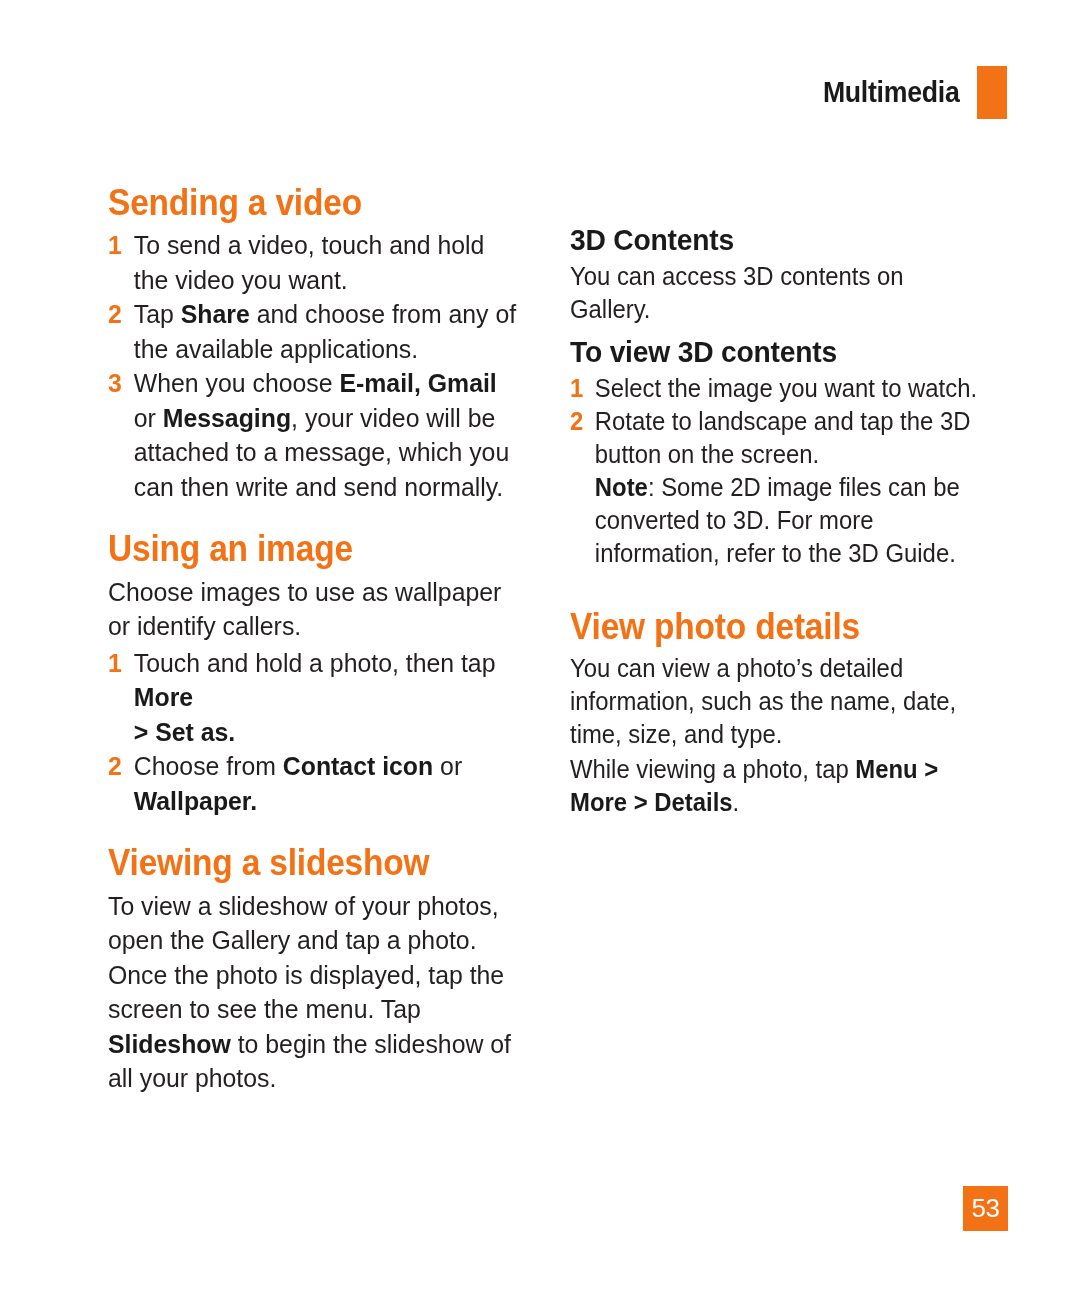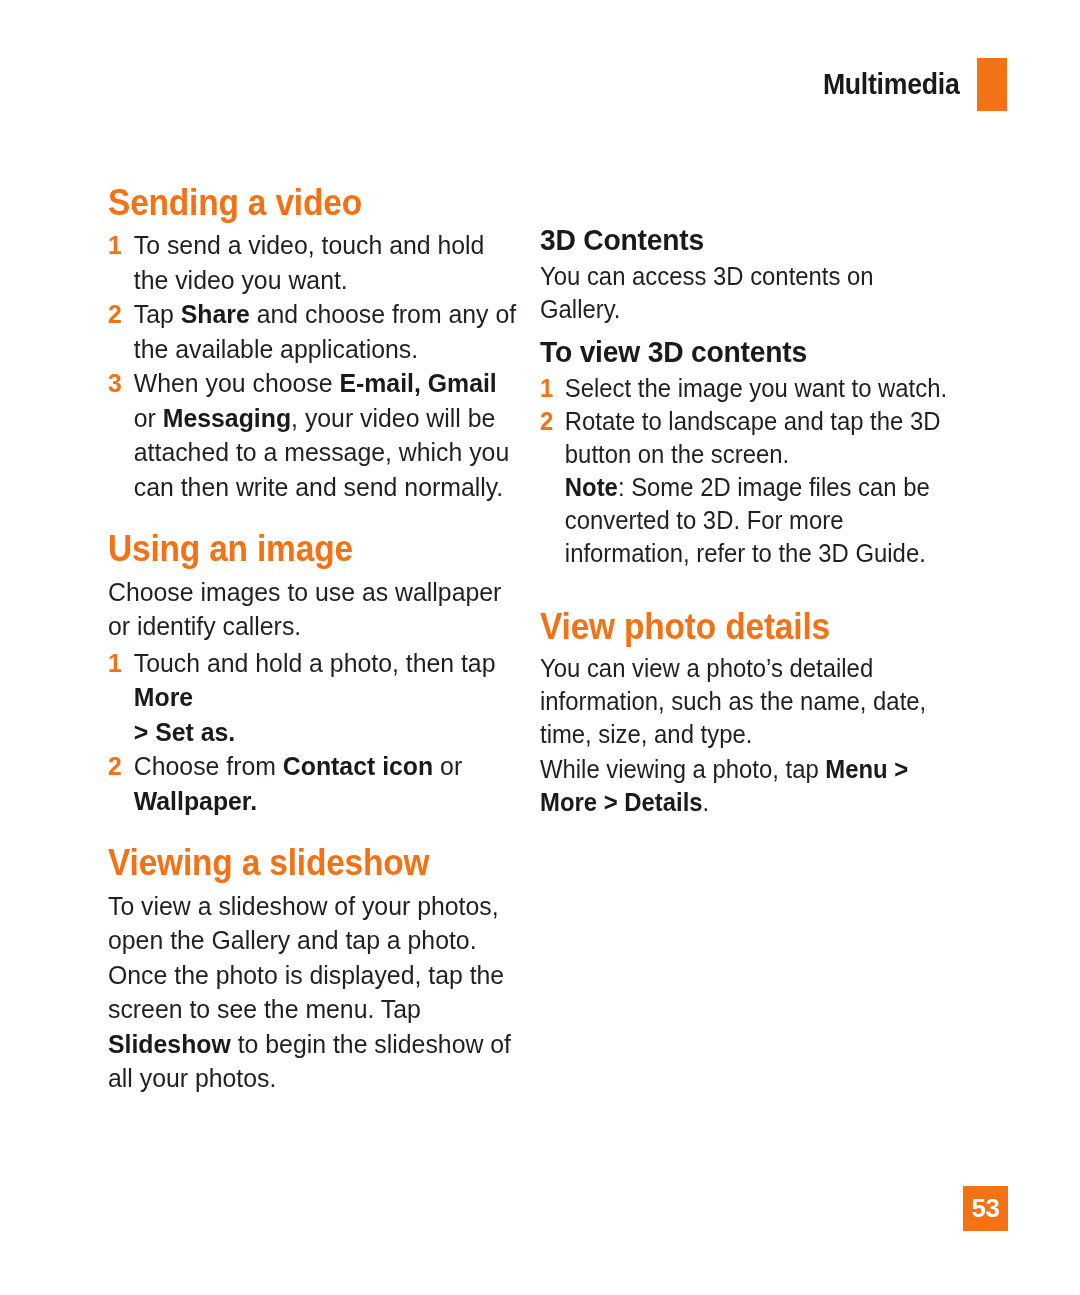--- a/index.html
+++ b/index.html
@@ -12,21 +12,21 @@
     height: 1295px;
     position: relative;
     font-family: "Liberation Sans", sans-serif;
     color: #231f20;
     overflow: hidden;
   }
 
   
   .page-header {
     position: absolute;
-    top: 58px;
+    top: 66px;
     right: 73px;
     display: flex;
     align-items: center;
     gap: 18px;
     text-align: right;
   }
   .page-header-title {
     font-family: "Liberation Sans Narrow", "Liberation Sans", sans-serif;
     font-size: 29px;
     font-weight: bold;
@@ -43,20 +43,21 @@
     background: #F47216;
   }
 
   
   .columns {
     position: absolute;
     top: 182px;
     left: 108px;
     width: 902px;
     display: flex;
+    gap: 30px;
   }
   .col-left  { width: 432px; }
   .col-right { width: 440px; margin-top: 40px; }
 
   
   h2.section-title {
     font-family: "Liberation Sans Narrow", "Liberation Sans", sans-serif;
     font-size: 36px;
     font-weight: bold;
     color: #F47216;
@@ -129,21 +130,21 @@
     top: 1186px;
     width: 45px;
     height: 45px;
     background: #F47216;
     color: #ffffff;
     display: flex;
     align-items: center;
     justify-content: center;
     font-family: "Liberation Sans Narrow", "Liberation Sans", sans-serif;
     font-size: 26px;
-    font-weight: bold;
+    font-weight: normal;
     letter-spacing: -0.5px;
   }
 </style>
 </head>
 <body>
 
 <div class="page-header">
   <div class="page-header-title">Multimedia</div>
   <div class="page-header-bar"></div>
 </div>

